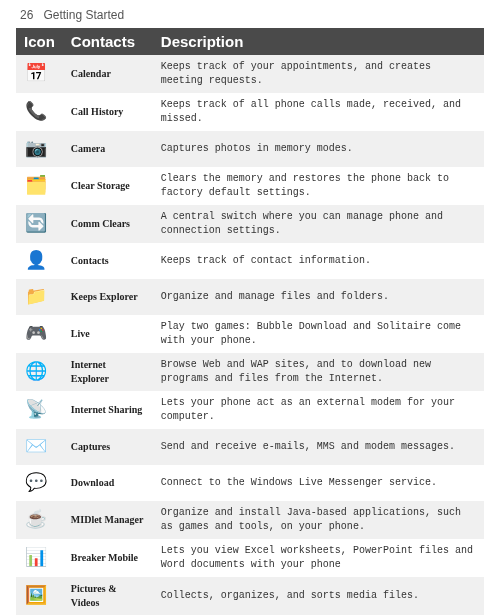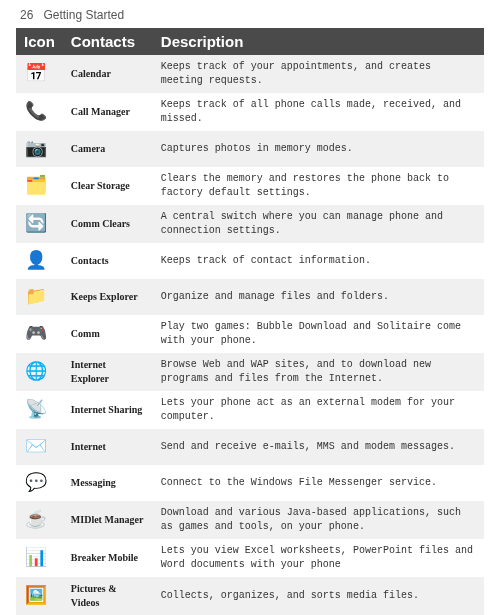--- a/index.html
+++ b/index.html
@@ -106,21 +106,21 @@
           <td class="icon-cell">
             <span class="icon-placeholder">📅</span>
           </td>
           <td class="program-cell">Calendar</td>
           <td class="desc-cell">Keeps track of your appointments, and creates meeting requests.</td>
         </tr>
         <tr>
           <td class="icon-cell">
             <span class="icon-placeholder">📞</span>
           </td>
-          <td class="program-cell">Call Manager</td>
+          <td class="program-cell">Call History</td>
           <td class="desc-cell">Keeps track of all phone calls made, received, and missed.</td>
         </tr>
         <tr>
           <td class="icon-cell">
             <span class="icon-placeholder">📷</span>
           </td>
           <td class="program-cell">Camera</td>
           <td class="desc-cell">Captures photos in memory modes.</td>
         </tr>
         <tr>
@@ -148,57 +148,57 @@
           <td class="icon-cell">
             <span class="icon-placeholder">📁</span>
           </td>
           <td class="program-cell">Keeps Explorer</td>
           <td class="desc-cell">Organize and manage files and folders.</td>
         </tr>
         <tr>
           <td class="icon-cell">
             <span class="icon-placeholder">🎮</span>
           </td>
-          <td class="program-cell">Comm</td>
+          <td class="program-cell">Live</td>
           <td class="desc-cell">Play two games: Bubble Download and Solitaire come with your phone.</td>
         </tr>
         <tr>
           <td class="icon-cell">
             <span class="icon-placeholder">🌐</span>
           </td>
           <td class="program-cell">Internet Explorer</td>
           <td class="desc-cell">Browse Web and WAP sites, and to download new programs and files from the Internet.</td>
         </tr>
         <tr>
           <td class="icon-cell">
             <span class="icon-placeholder">📡</span>
           </td>
           <td class="program-cell">Internet Sharing</td>
           <td class="desc-cell">Lets your phone act as an external modem for your computer.</td>
         </tr>
         <tr>
           <td class="icon-cell">
             <span class="icon-placeholder">✉️</span>
           </td>
-          <td class="program-cell">Internet</td>
+          <td class="program-cell">Captures</td>
           <td class="desc-cell">Send and receive e-mails, MMS and modem messages.</td>
         </tr>
         <tr>
           <td class="icon-cell">
             <span class="icon-placeholder">💬</span>
           </td>
-          <td class="program-cell">Messaging</td>
-          <td class="desc-cell">Connect to the Windows File Messenger service.</td>
+          <td class="program-cell">Download</td>
+          <td class="desc-cell">Connect to the Windows Live Messenger service.</td>
         </tr>
         <tr>
           <td class="icon-cell">
             <span class="icon-placeholder">☕</span>
           </td>
           <td class="program-cell">MIDlet Manager</td>
-          <td class="desc-cell">Download and various Java-based applications, such as games and tools, on your phone.</td>
+          <td class="desc-cell">Organize and install Java-based applications, such as games and tools, on your phone.</td>
         </tr>
         <tr>
           <td class="icon-cell">
             <span class="icon-placeholder">📊</span>
           </td>
           <td class="program-cell">Breaker Mobile</td>
           <td class="desc-cell">Lets you view Excel worksheets, PowerPoint files and Word documents with your phone</td>
         </tr>
         <tr>
           <td class="icon-cell">

